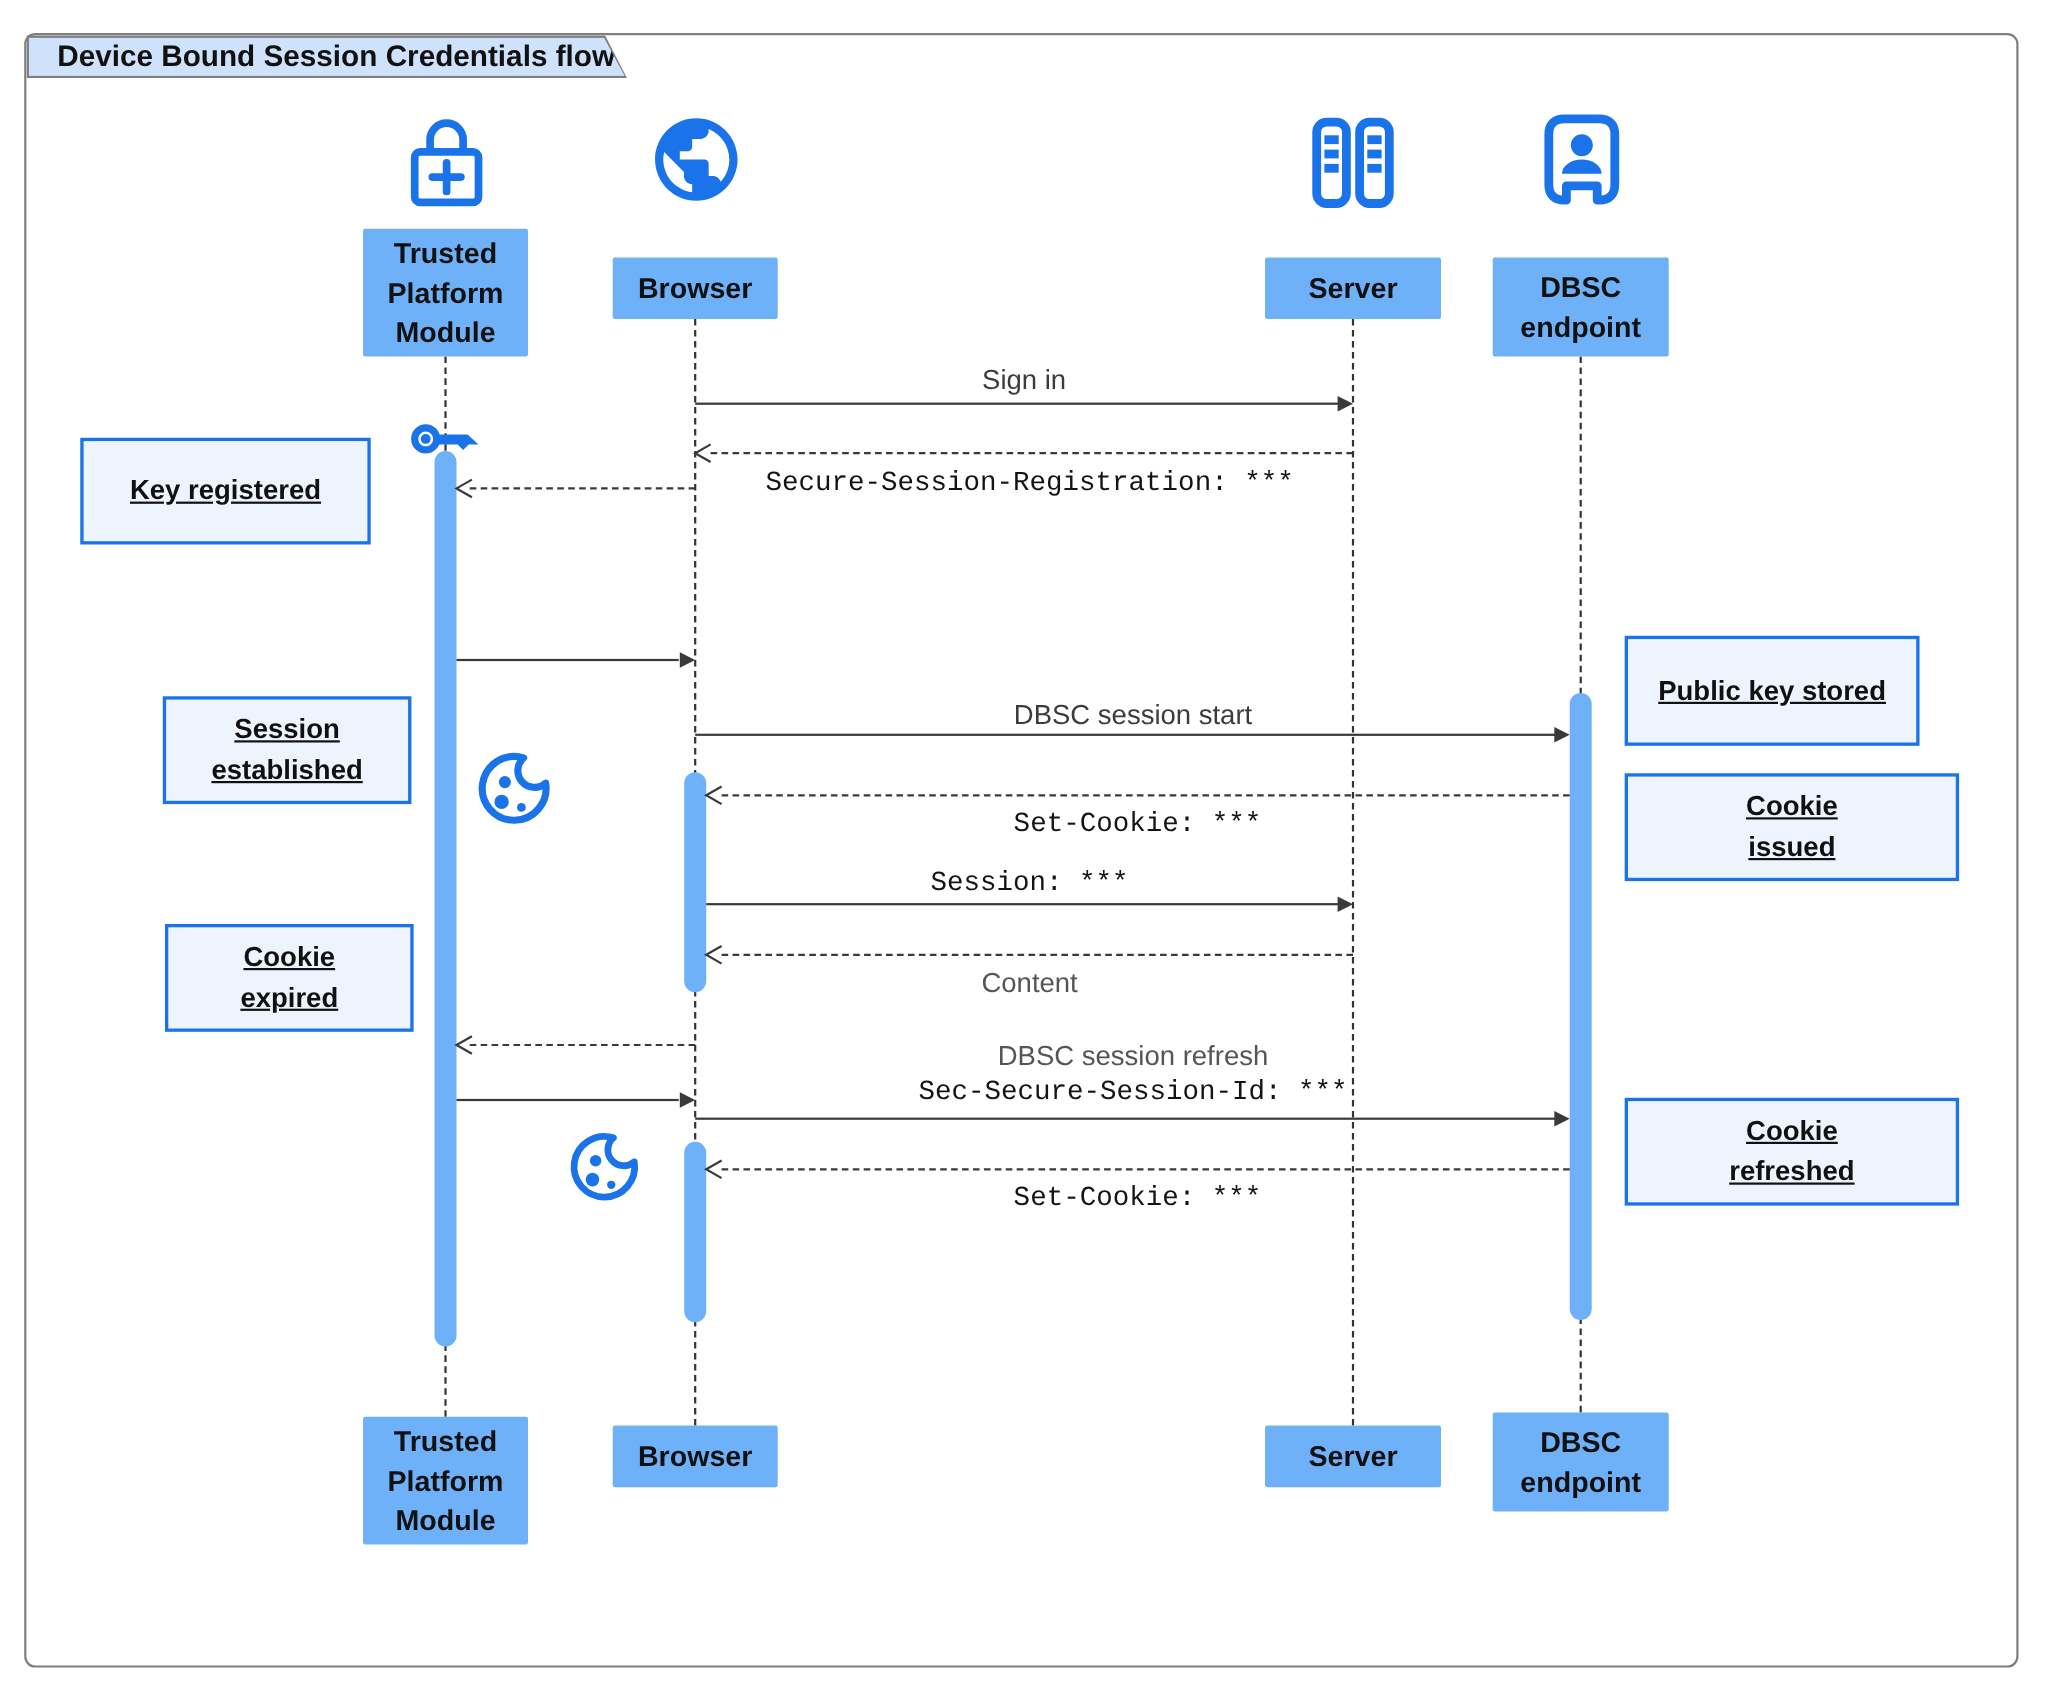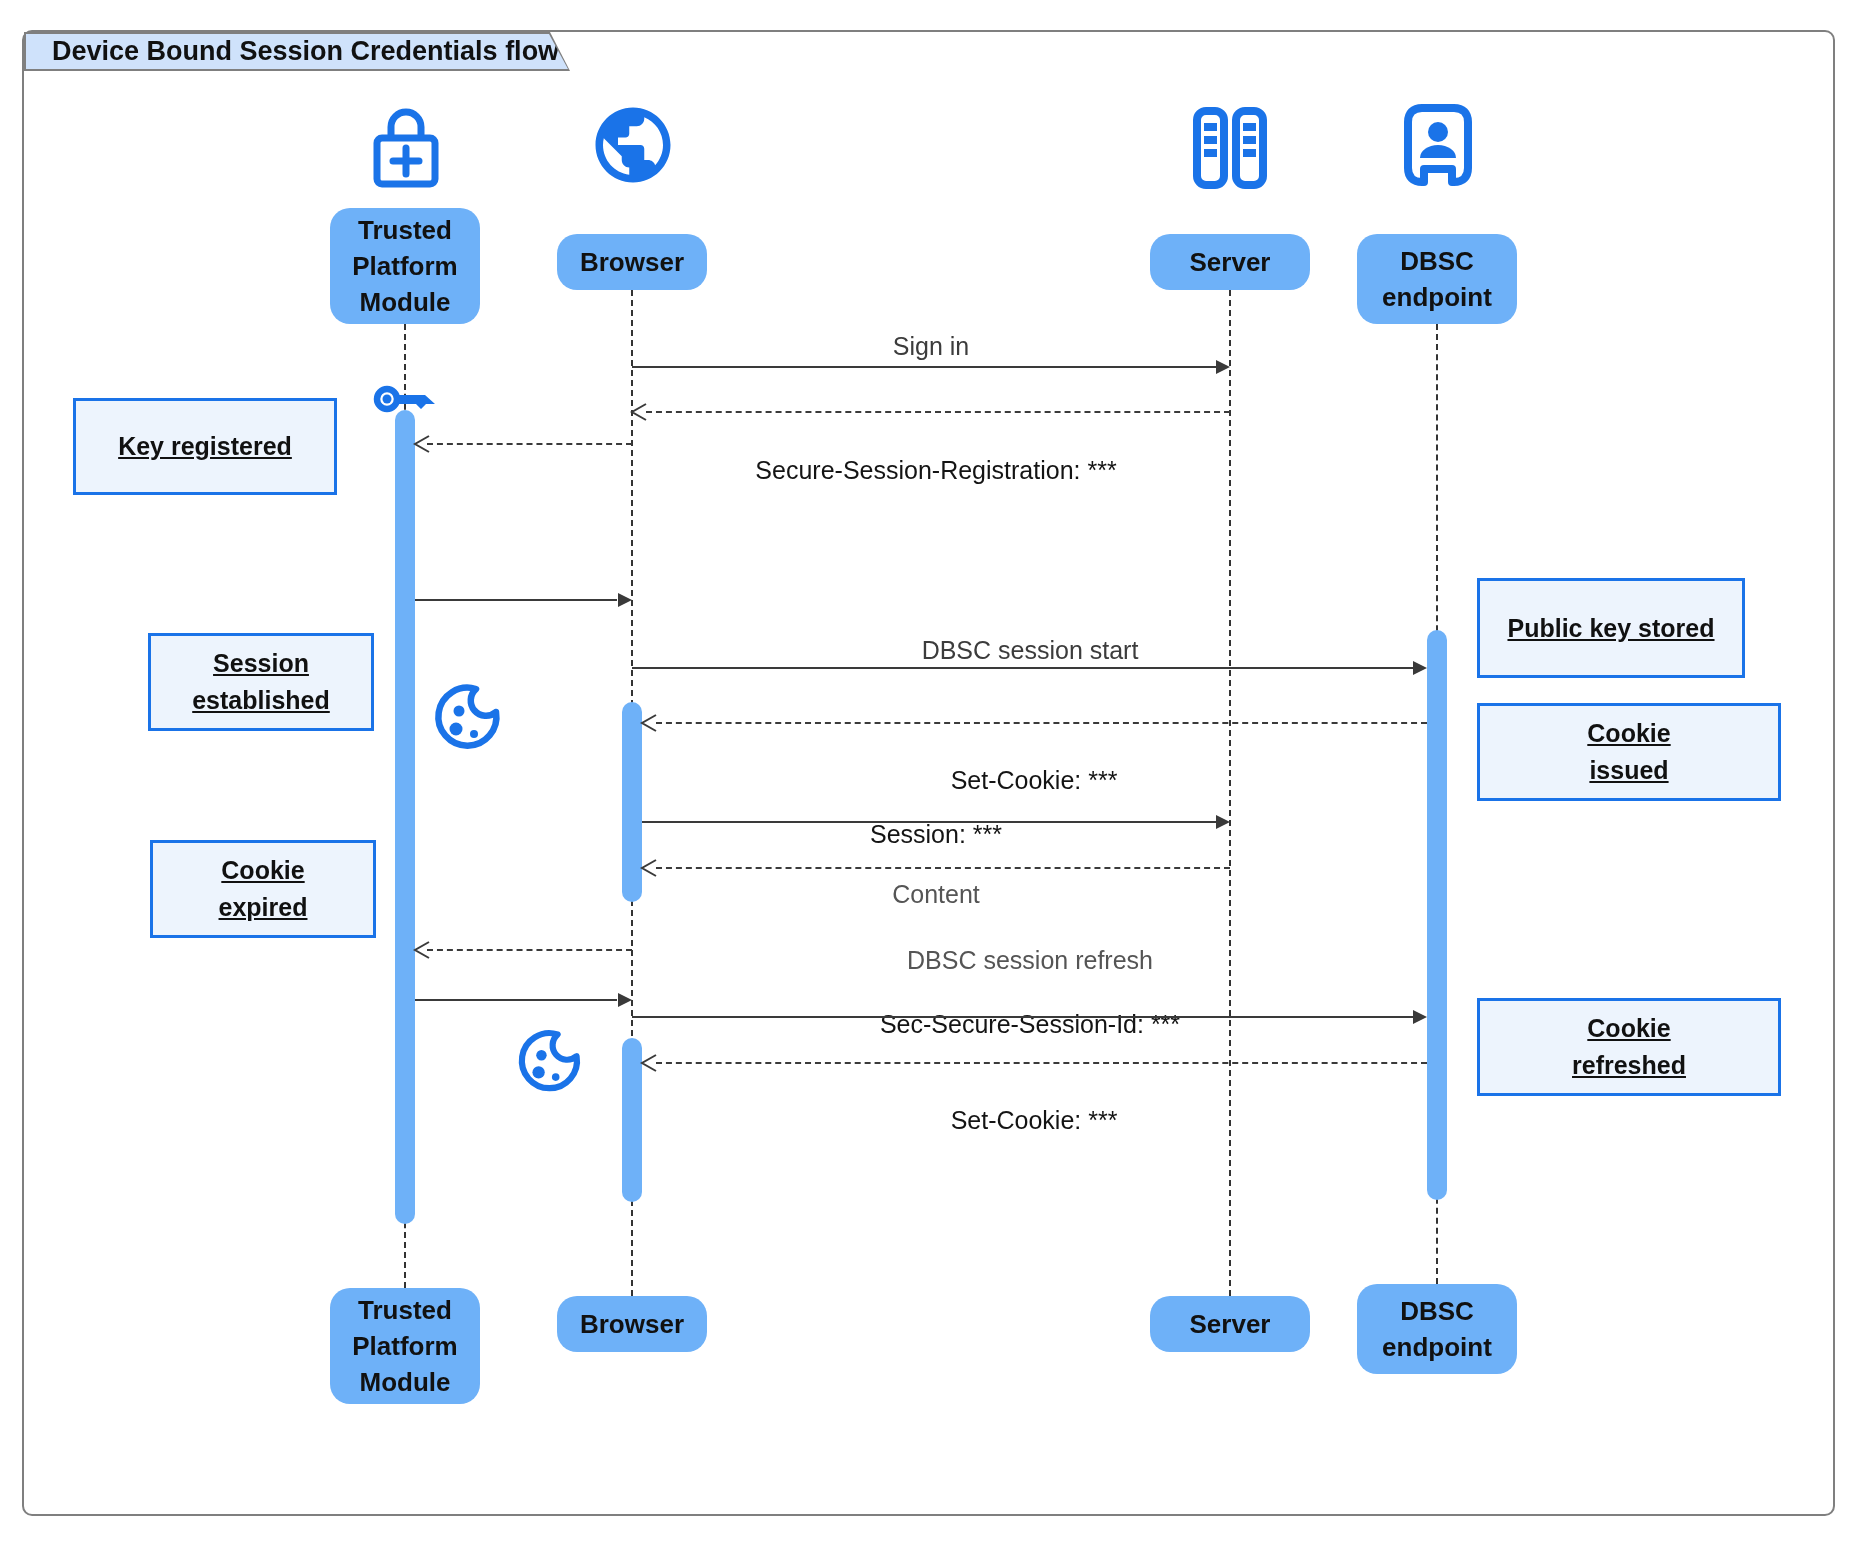--- a/index.html
+++ b/index.html
@@ -12,33 +12,33 @@
   .abs{position:absolute;}
   .frame{left:22px;top:30px;width:1809px;height:1482px;border:2.5px solid var(--frame_border);border-radius:10px;}
   .title-outer{left:24px;top:32px;width:546px;height:39px;background:var(--frame_border);
                clip-path:polygon(0 0,calc(100% - 20px) 0,100% 100%,0 100%);}
   .title-inner{position:absolute;left:2px;top:2px;width:542px;height:35px;background:var(--title_fill);
                clip-path:polygon(0 0,calc(100% - 19px) 0,100% 100%,0 100%);
                display:flex;align-items:center;padding-left:26px;box-sizing:border-box;
                font-size:27px;font-weight:bold;color:#111;}
   .lifeline{width:0;border-left:2px dashed #333;}
   .act{width:20px;background:var(--participant_fill);border-radius:10px;}
-  .plabel{background:var(--participant_fill);border-radius:20px;display:flex;align-items:center;justify-content:center;
+  .plabel{background:var(--participant_fill);border-radius:2px;display:flex;align-items:center;justify-content:center;
           text-align:center;font-weight:bold;color:#111;font-size:26px;line-height:36px;}
   .plabel span,.note span{white-space:pre-line;}
   .note{background:var(--note_fill);border:3.5px solid var(--note_border);box-sizing:border-box;
         display:flex;align-items:center;justify-content:center;text-align:center;
         font-weight:bold;color:#111;font-size:25px;line-height:37px;text-decoration:underline;}
   .arr{height:0;border-top:2px solid var(--arrow);}
   .arr.dashed{border-top-style:dashed;}
   .tri-right{width:0;height:0;border-top:7px solid transparent;border-bottom:7px solid transparent;
              border-left:14px solid var(--arrow);}
   .msg{transform:translateX(-50%);text-align:center;font-size:25px;color:#3c3c3c;white-space:nowrap;}
   .msg.gray{color:#555;}
-  .msg.mono{font-family:Liberation Sans, sans-serif;color:#141414;font-size:25px;margin-top:32px;}
+  .msg.mono{font-family:Liberation Mono, monospace;color:#141414;font-size:25px;}
   svg{display:block;}
 </style>
 </head>
 <body>
 
 <div class="canvas">
 
   <div class="abs frame"></div>
 
   <div class="abs title-outer">

